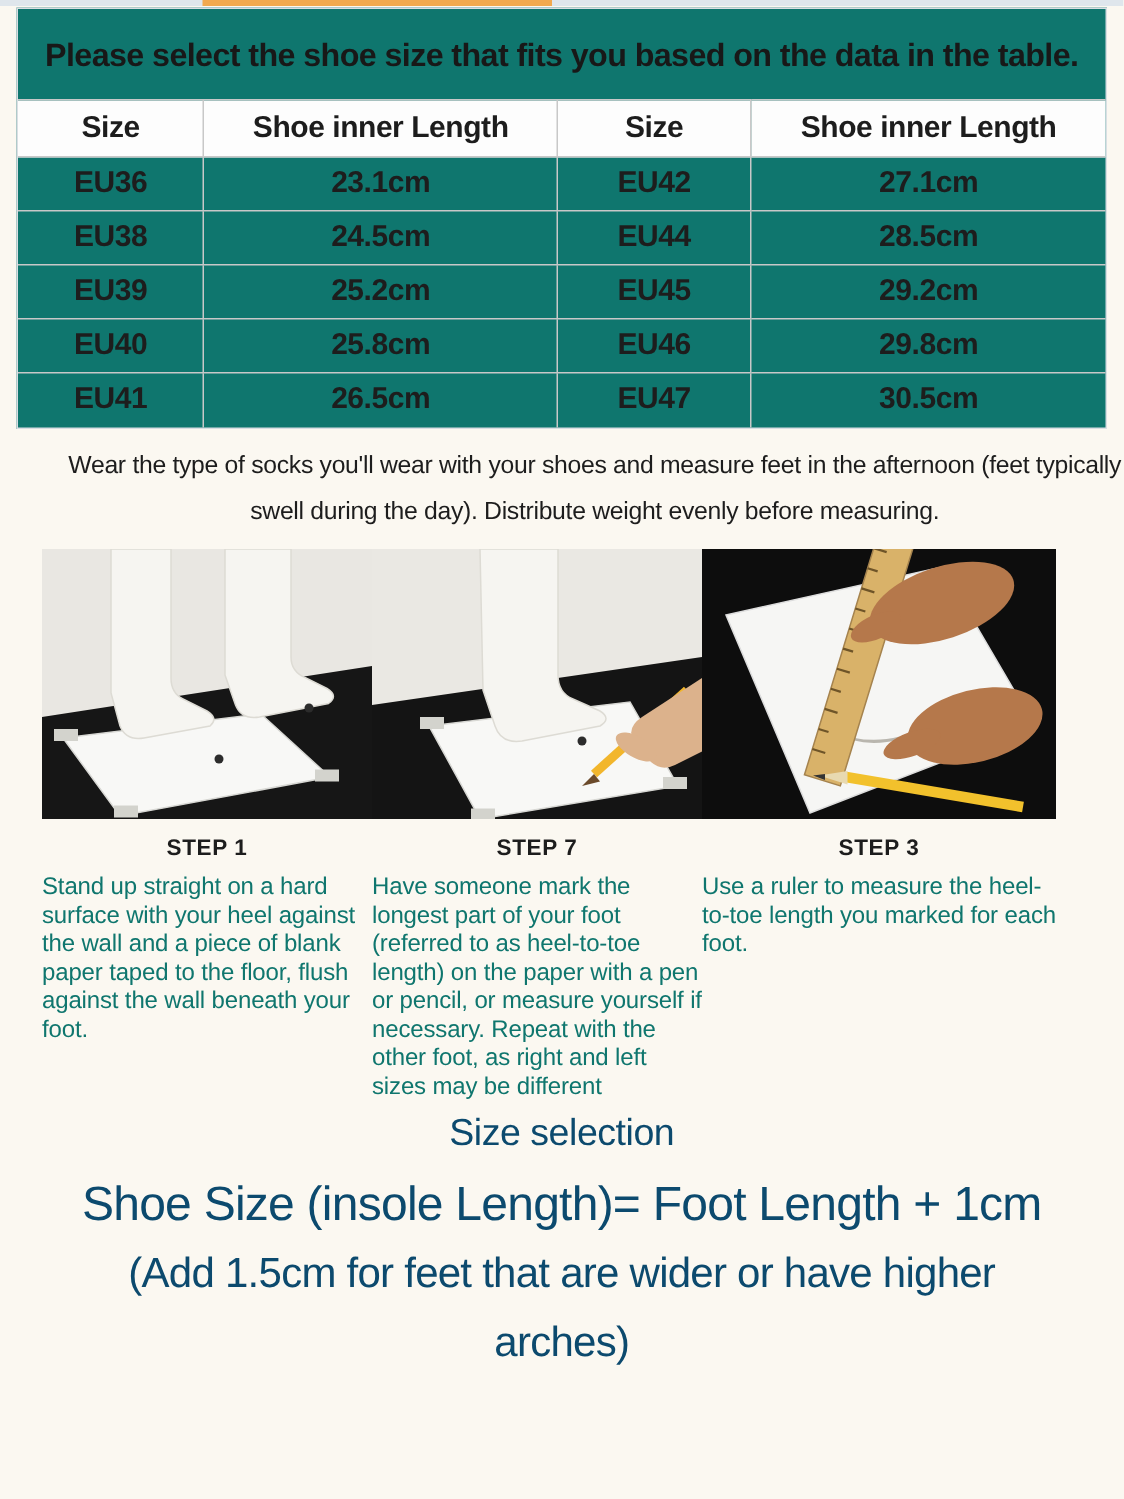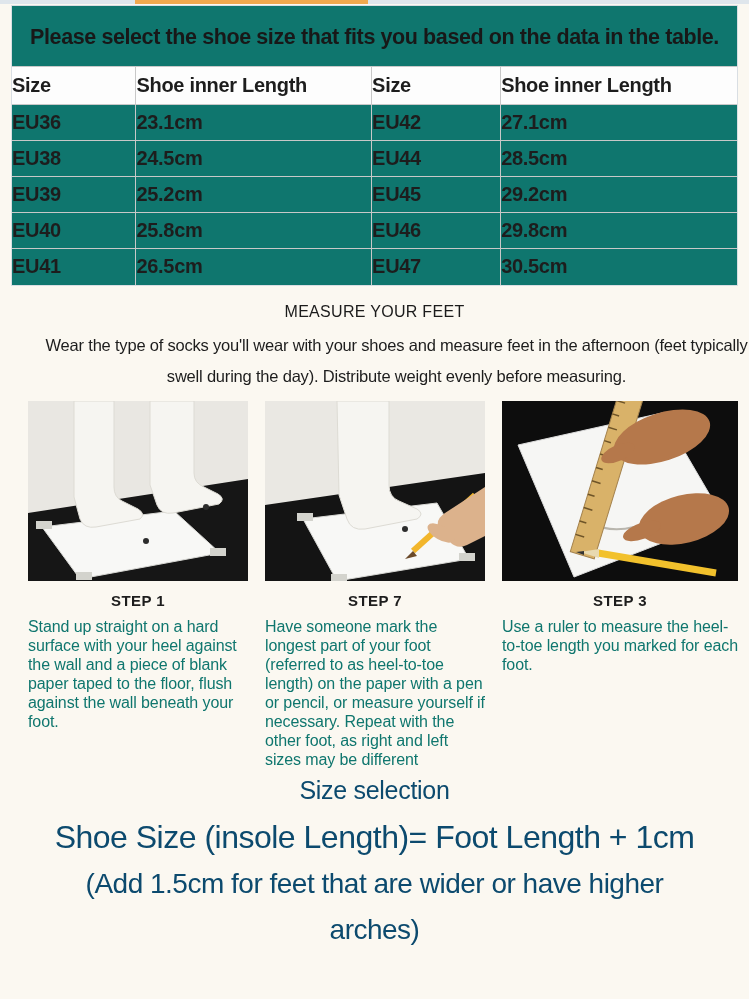--- a/index.html
+++ b/index.html
@@ -25,21 +25,21 @@
     text-align: center;
     font-weight: bold;
     font-size: 21.5px;
     line-height: 32px;
     letter-spacing: -0.4px;
     color: #181818;
   }
   table.size-table {
     width: 100%;
     border-collapse: collapse;
-    text-align: left;
+    text-align: center;
     font-weight: bold;
   }
   table.size-table th, table.size-table td {
     border: 1px solid #c8c8c8;
     height: 36px;
     font-size: 20px;
     letter-spacing: -0.3px;
   }
   table.size-table th { height: 38px; background: #fdfdfd; }
   table.size-table th:first-child, table.size-table td:first-child { border-left: none; }
@@ -58,21 +58,20 @@
     margin: 9px 1px 0 1px;
     text-align: center;
     font-size: 16.5px;
     line-height: 31px;
     letter-spacing: -0.2px;
     padding-left: 44px;
   }
 
   .steps-row {
     display: flex;
-    gap: 17px;
     padding: 0 11px 0 28px;
     margin-top: 9px;
   }
   .step-col { width: 220px; flex: 0 0 auto; }
   .step-col.wide { width: 236px; }
   .step-photo { display: block; width: 100%; height: 180px; }
   .step-label {
     text-align: center;
     font-weight: bold;
     font-size: 15px;
@@ -152,21 +151,20 @@
         <tr>
           <td>EU41</td>
           <td>26.5cm</td>
           <td>EU47</td>
           <td>30.5cm</td>
         </tr>
       </tbody>
     </table>
   </div>
 
-  <div class="measure-heading">MEASURE YOUR FEET</div>
   <p class="measure-intro">Wear the type of socks you'll wear with your shoes and measure feet in the afternoon (feet typically swell during the day). Distribute weight evenly before measuring.</p>
 
   <div class="steps-row">
 
     <div class="step-col">
       <svg class="step-photo" viewBox="0 0 220 180" aria-hidden="true">
         <rect width="220" height="180" fill="#e9e7e2"></rect>
         <polygon points="0,112 220,78 220,180 0,180" fill="#161616"></polygon>
         <polygon points="14,126 146,110 192,152 52,178" fill="#f8f8f6" stroke="#d8d8d4" stroke-width="1"></polygon>
         <rect x="8" y="120" width="16" height="8" fill="#d3d3cd"></rect>

